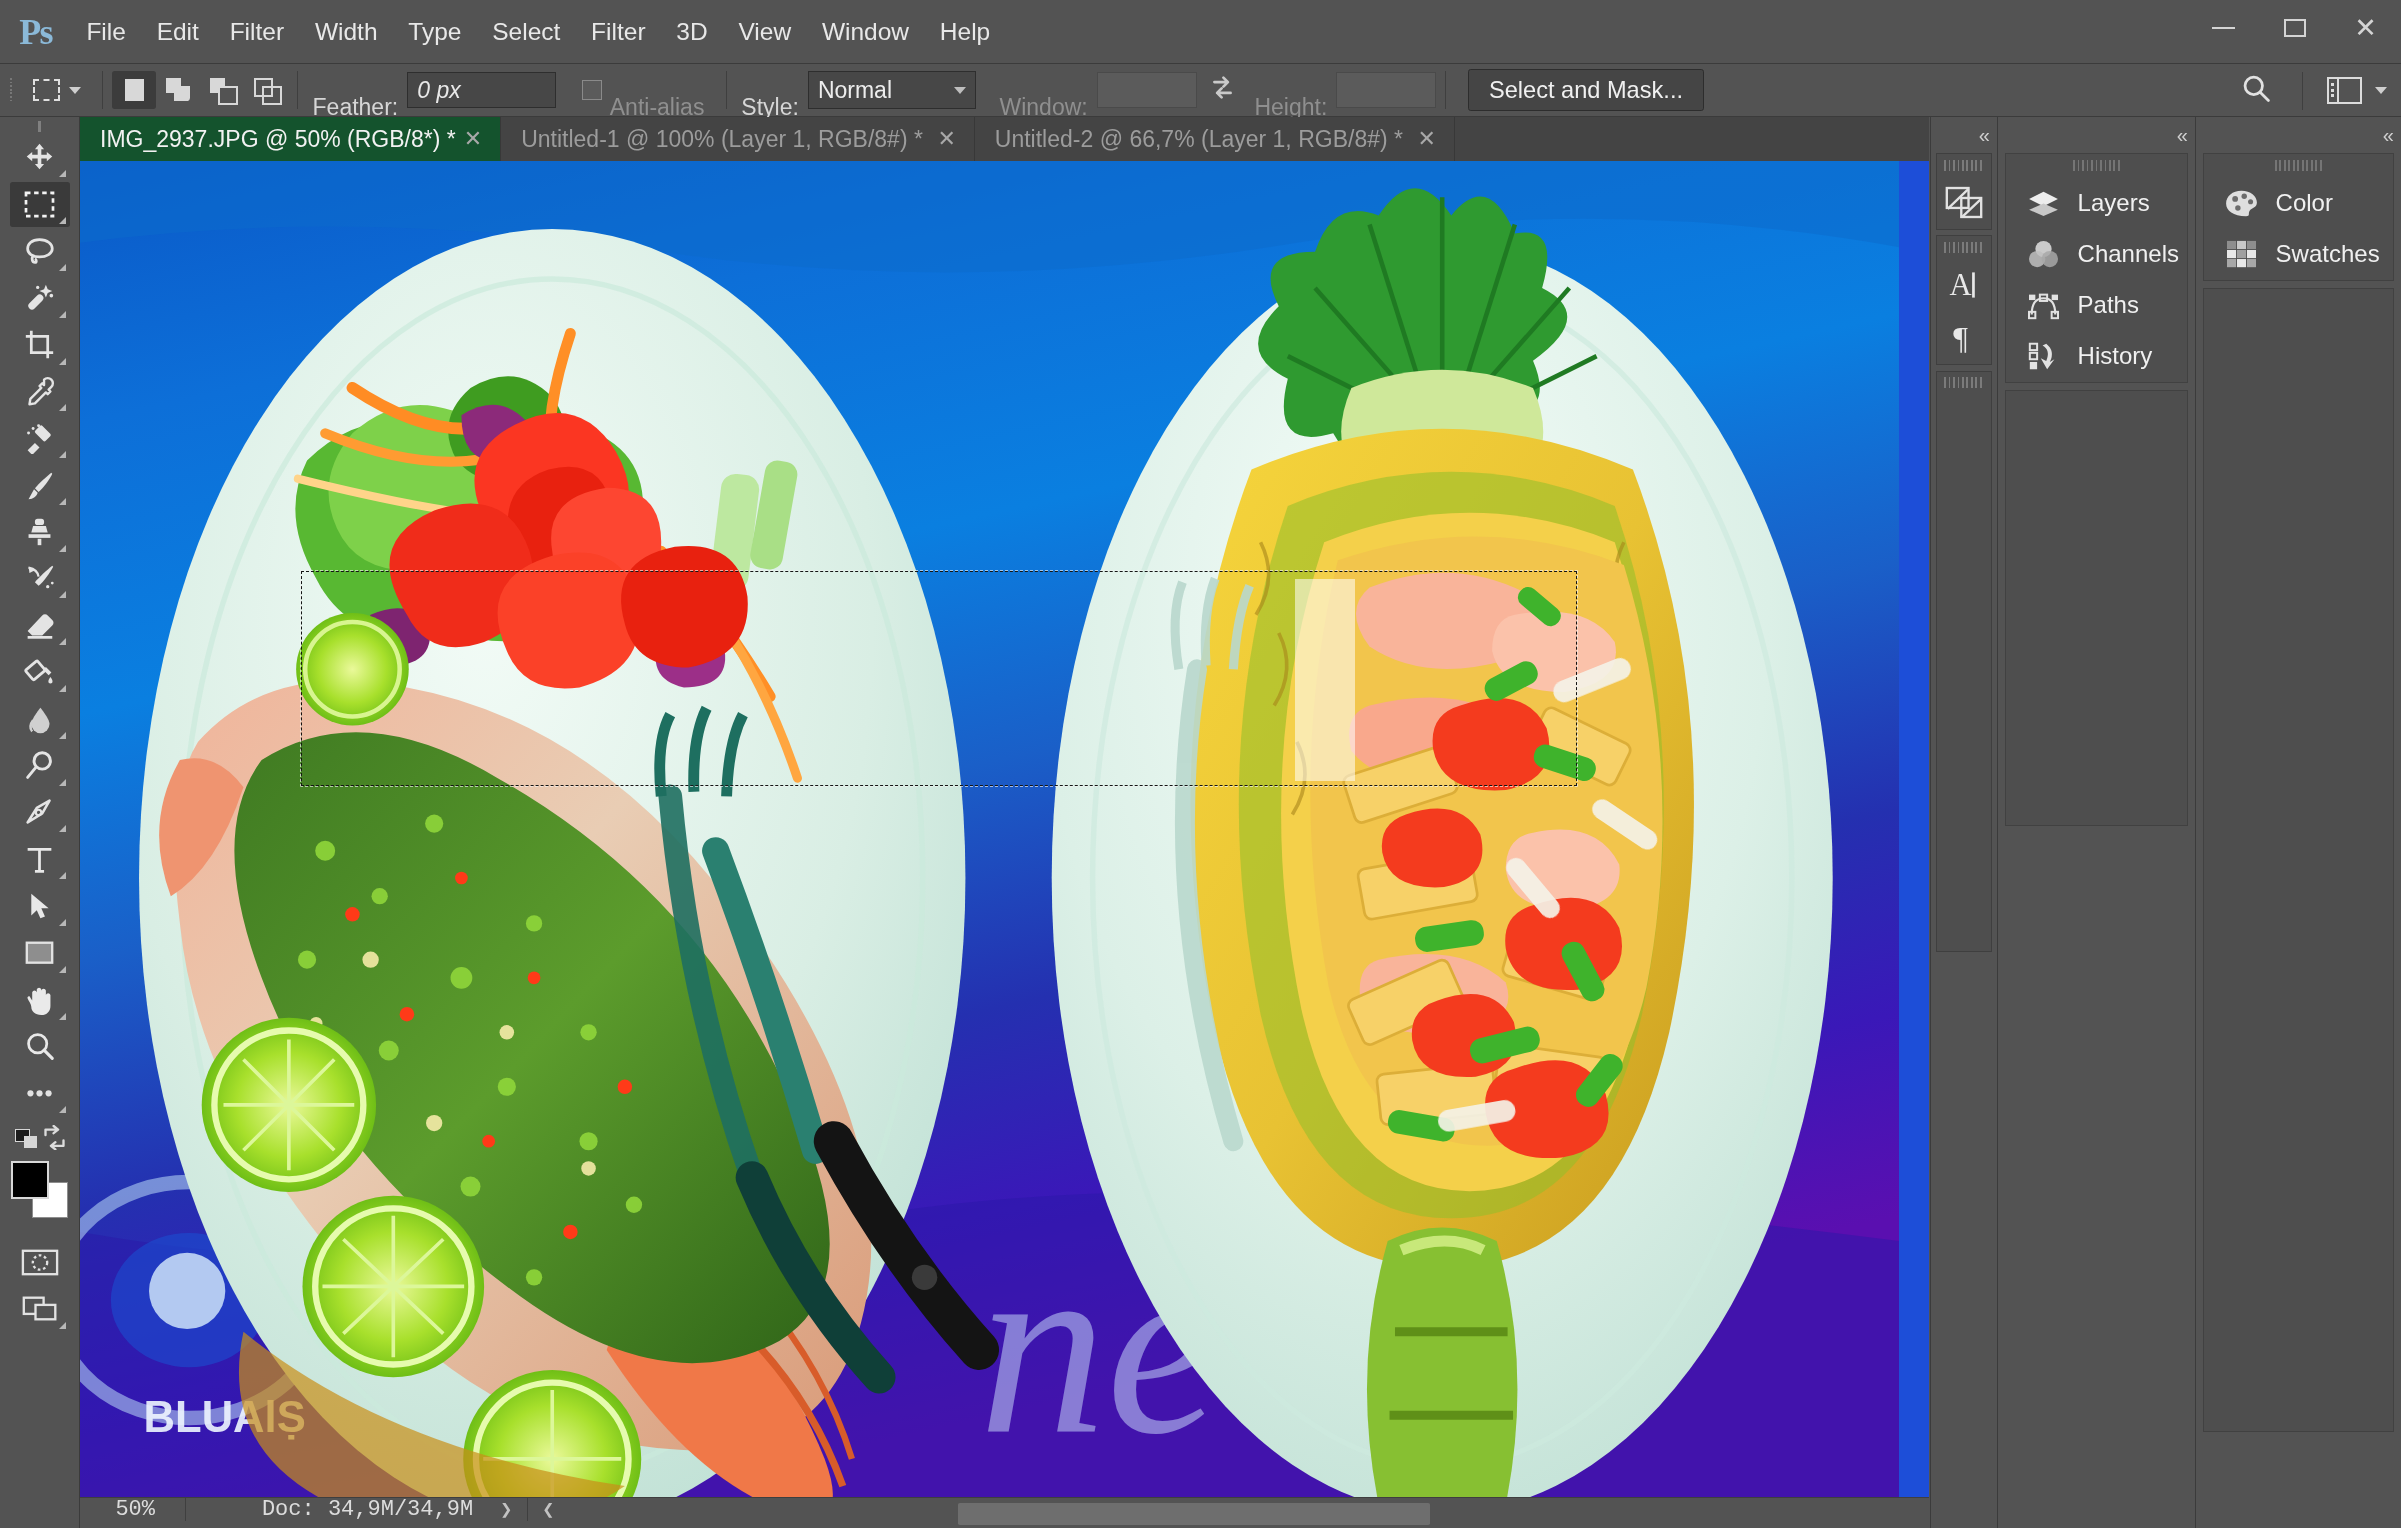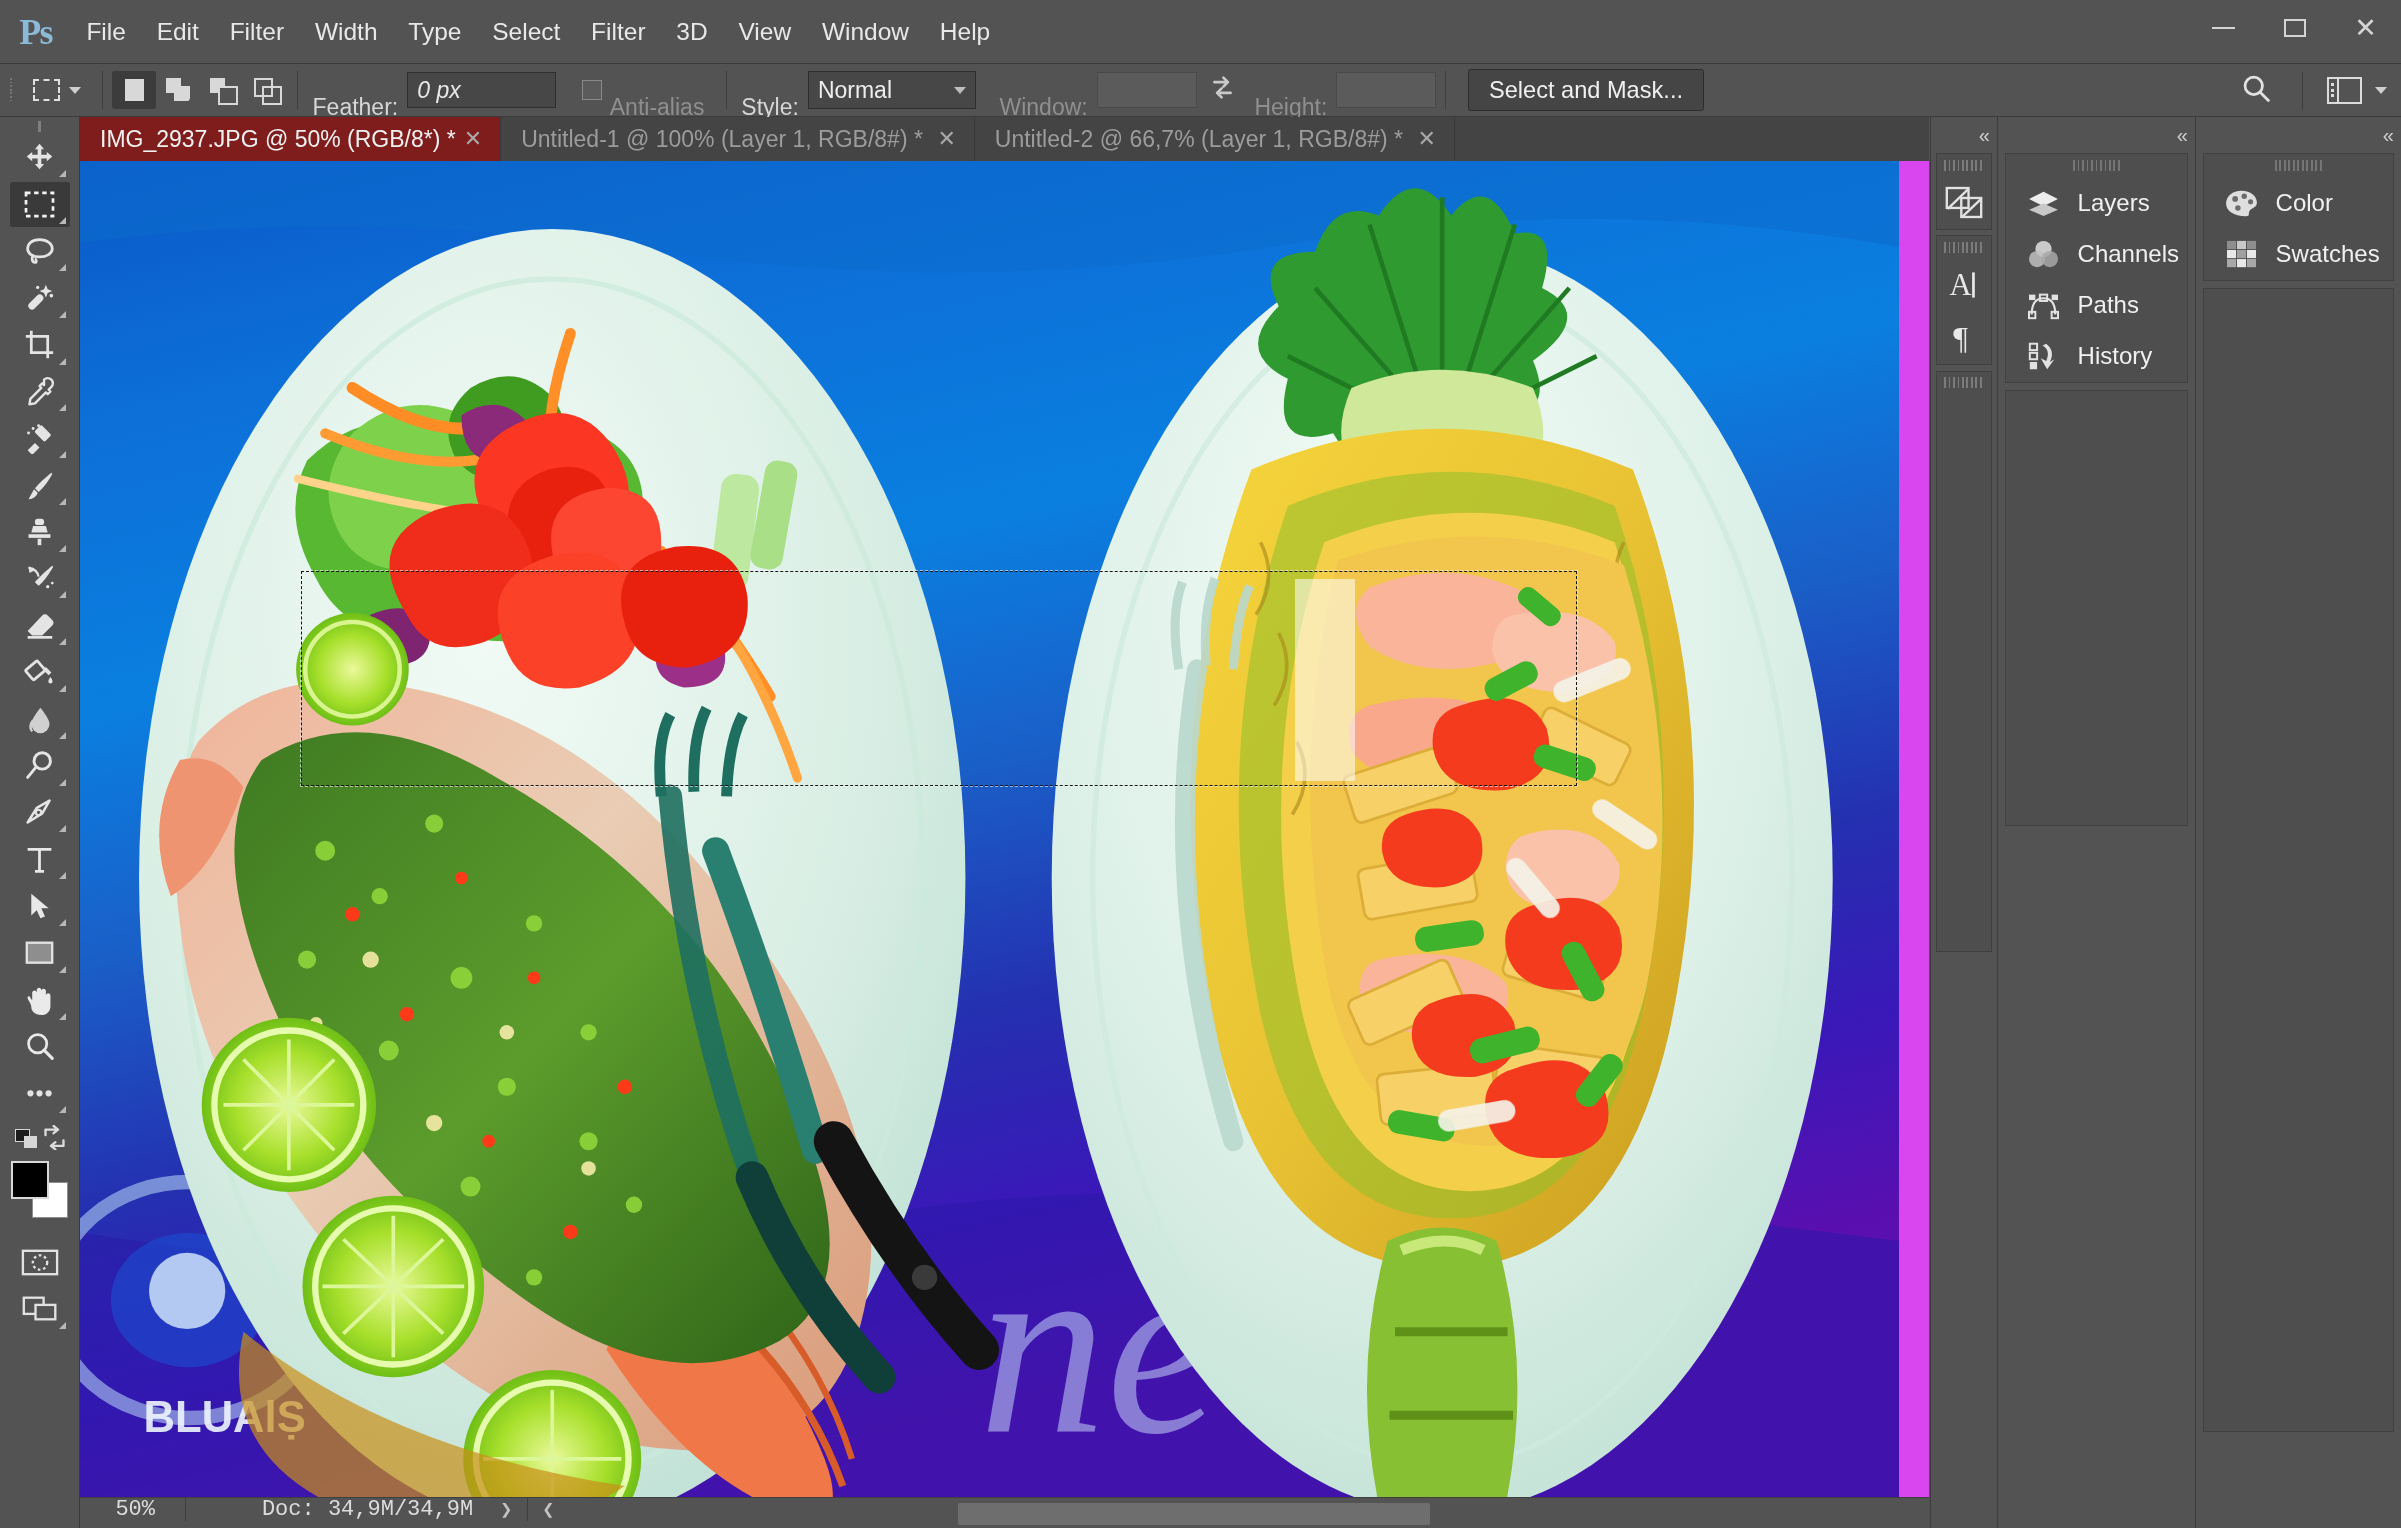--- a/index.html
+++ b/index.html
@@ -109,21 +109,21 @@
   .tabbar {
     position: absolute; left: 80px; top: 117px; width: 1849px; height: 44px;
     background: #444444; display: flex; align-items: flex-end;
   }
   .doctab {
     height: 44px; display: flex; align-items: center; gap: 14.5px;
     padding: 0 18px 0 20px; font-size: 23px;
     border-right: 0.9px solid #383838;
     background: #444444; color: #9c9c9c;
   }
-  .doctab.active { background: #7f1d1d; color: #f2f2f2; gap: 8px; }
+  .doctab.active { background: #14532d; color: #f2f2f2; gap: 8px; }
   .tabclose { font-size: 22px; color: #a8a8a8; font-weight: 300; }
 
   
   .toolbar {
     position: absolute; left: 0; top: 117px; width: 80px; height: 1411px;
     background: #535353; border-right: 0.9px solid #3b3b3b;
   }
   .tb-grip { height: 18px; display:flex; align-items:center; justify-content:center; }
   .tb-grip i { width: 2.7px; height: 11px; background: repeating-linear-gradient(to right,#808080 0 2.7px,transparent 2.7px 5.4px); display:block;}
   .tool {
@@ -140,21 +140,21 @@
   .fgbg .fg { position:absolute; left:1.8px; top:1.8px; width:38px;height:38px;background:#000;border:2.7px solid #d8d8d8;}
   .fgbg-top { position: relative; width: 60px; height: 31px; margin: 7.3px auto 0; }
   .mini-sq { position:absolute; left:5.4px; top:5.4px; width:23.6px;height:20px; }
   .mini-sq::before{content:'';position:absolute;left:0;top:0;width:13.6px;height:11.8px;background:#1c1c1c;border:1.8px solid #d6d6d6;}
   .mini-sq::after{content:'';position:absolute;left:9px;top:7.3px;width:13.6px;height:11.8px;background:#d6d6d6;}
   .swaparr { position:absolute; right:1.8px; top:1.8px; color:#d8d8d8; font-size:23.6px; }
 
   
   .canvas-wrap {
     position: absolute; left: 80px; top: 161px; width: 1849px; height: 1336px;
-    background: #d946ef; overflow: hidden;
+    background: #1d4ed8; overflow: hidden;
   }
   .photo {
     position: absolute; left: 0; top: 0; width: 1819px; height: 1336px;
     overflow: hidden;
   }
 
   
   .marquee {
     position: absolute;
     border: 1.8px dashed #151515;

